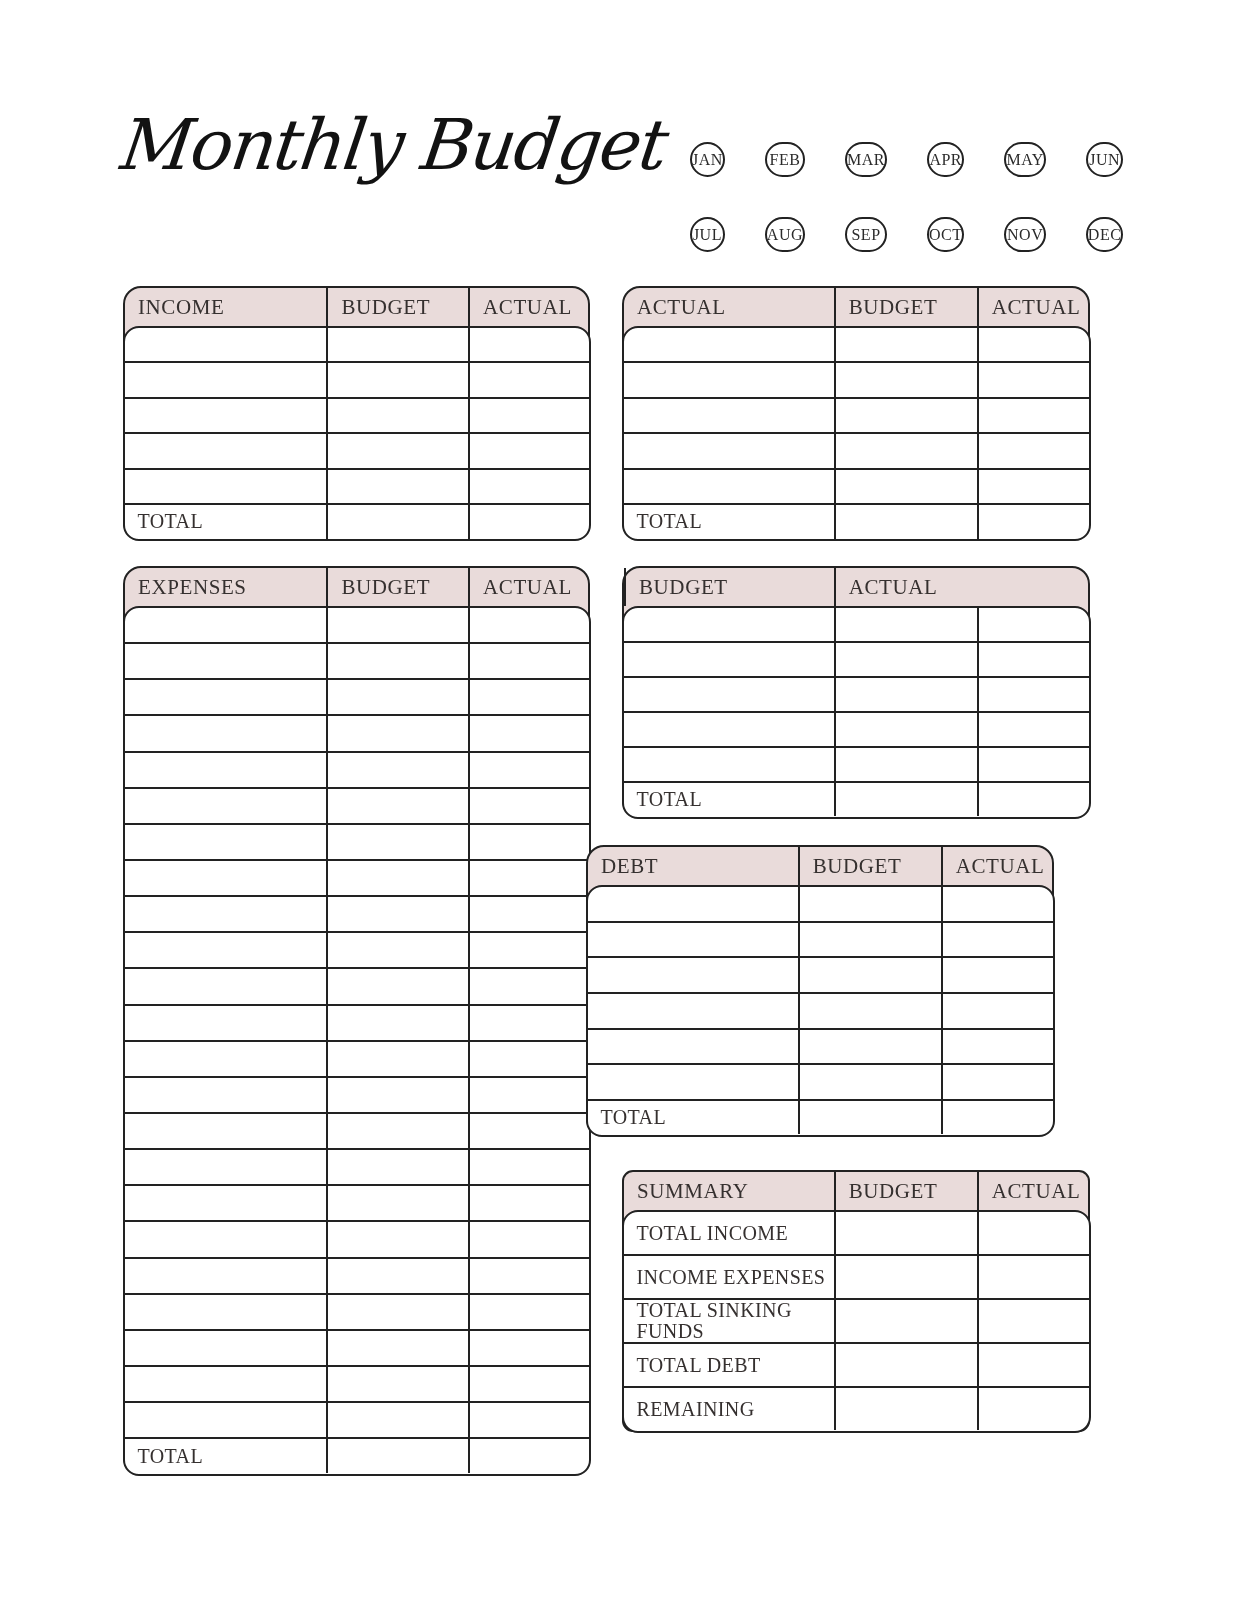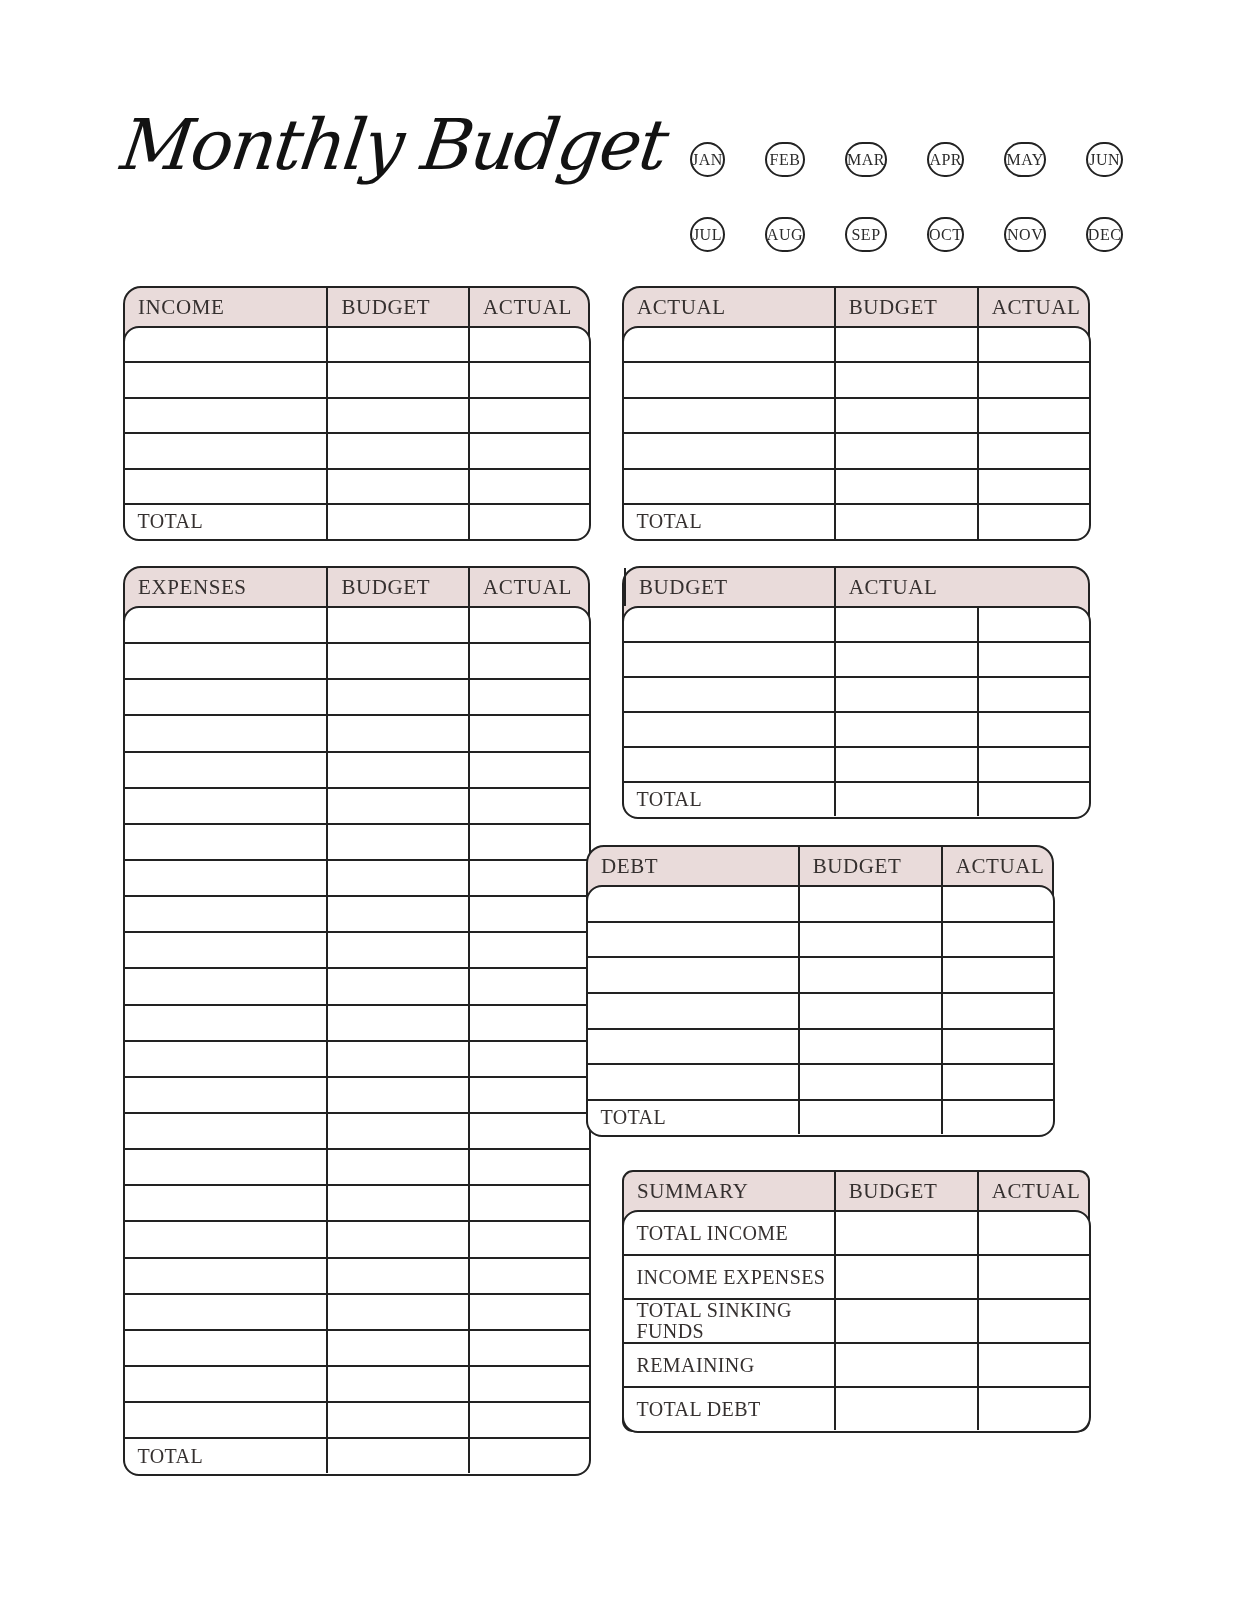--- a/index.html
+++ b/index.html
@@ -440,25 +440,25 @@
           <div class="cell c1">INCOME EXPENSES</div>
           <div class="cell c2"></div>
           <div class="cell c3"></div>
         </div>
         <div class="row cols-right">
           <div class="cell c1">TOTAL SINKING FUNDS</div>
           <div class="cell c2"></div>
           <div class="cell c3"></div>
         </div>
         <div class="row cols-right">
+          <div class="cell c1">TOTAL DEBT</div>
+          <div class="cell c2"></div>
+          <div class="cell c3"></div>
+        </div>
+        <div class="row cols-right">
           <div class="cell c1">REMAINING</div>
           <div class="cell c2"></div>
           <div class="cell c3"></div>
         </div>
-        <div class="row cols-right">
-          <div class="cell c1">TOTAL DEBT</div>
-          <div class="cell c2"></div>
-          <div class="cell c3"></div>
-        </div>
       </div>
     </div>
 
 </div>
 
 </body></html>

